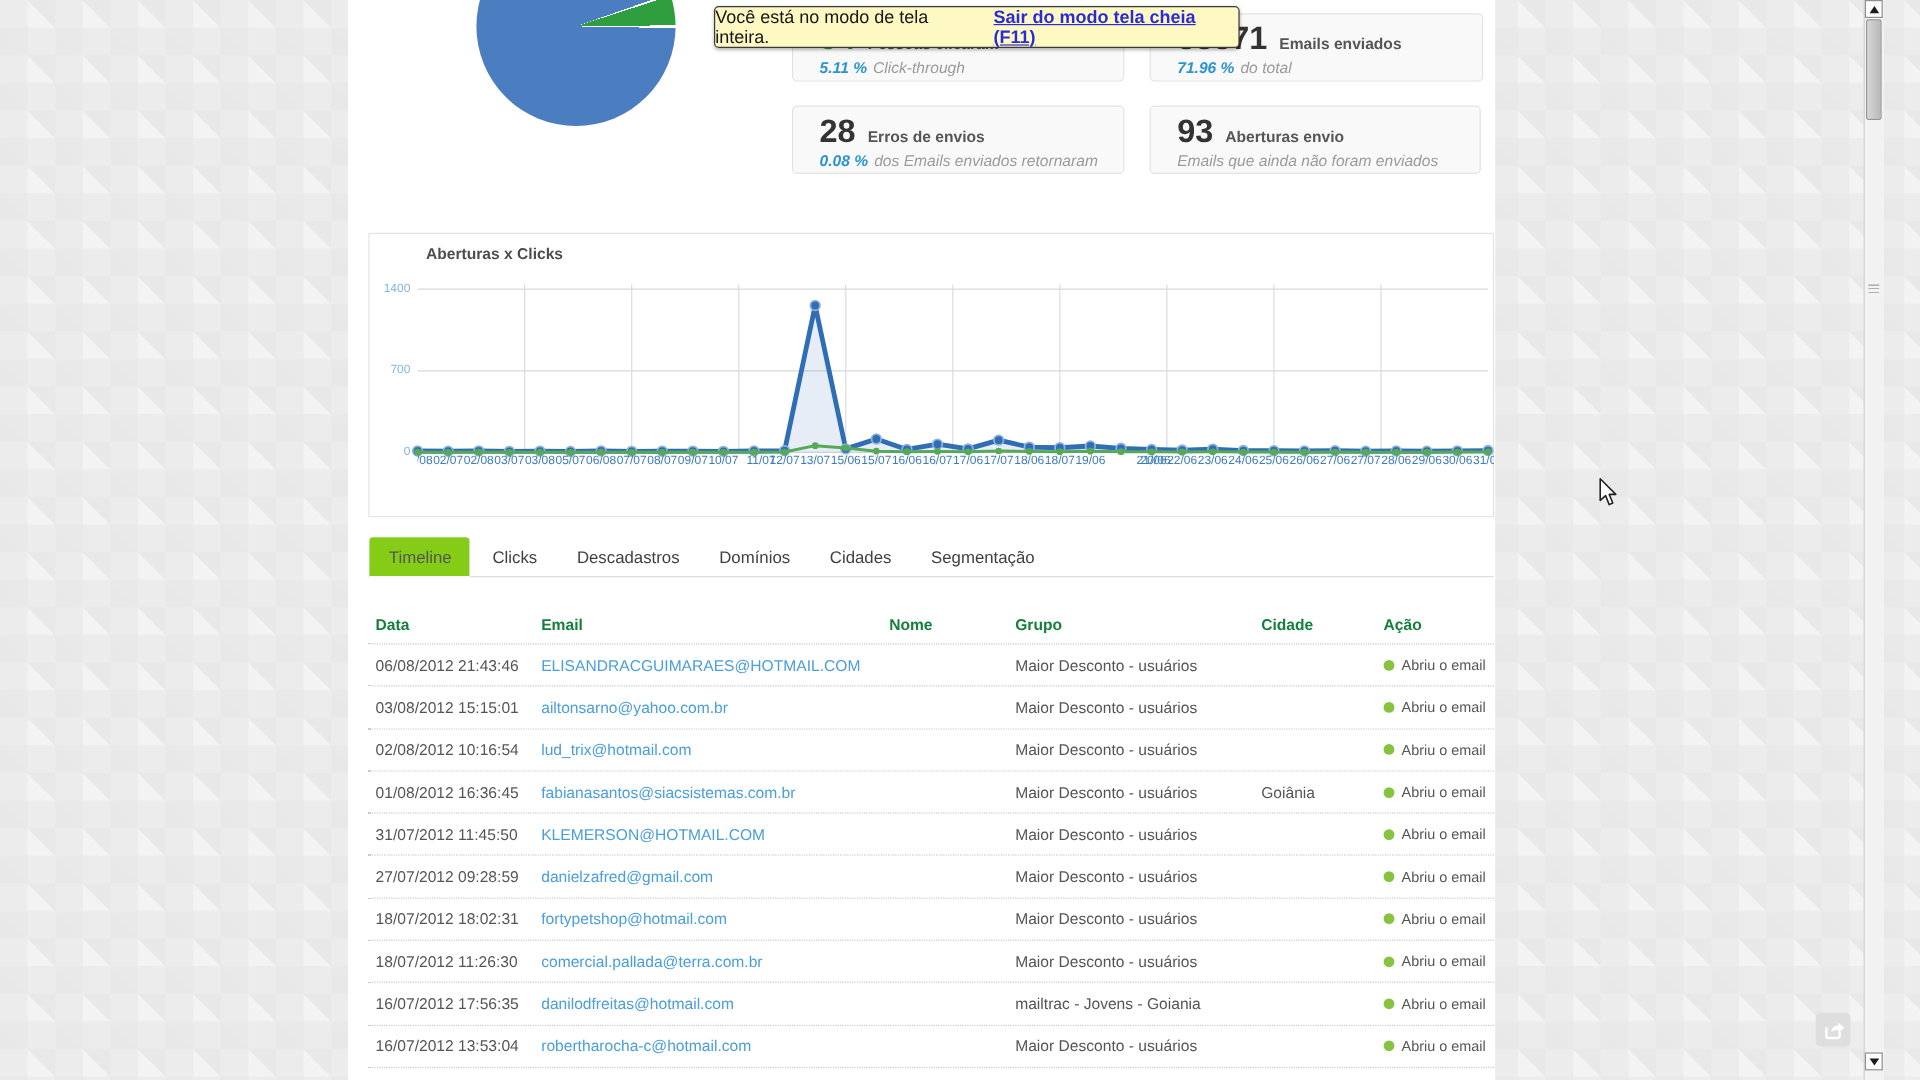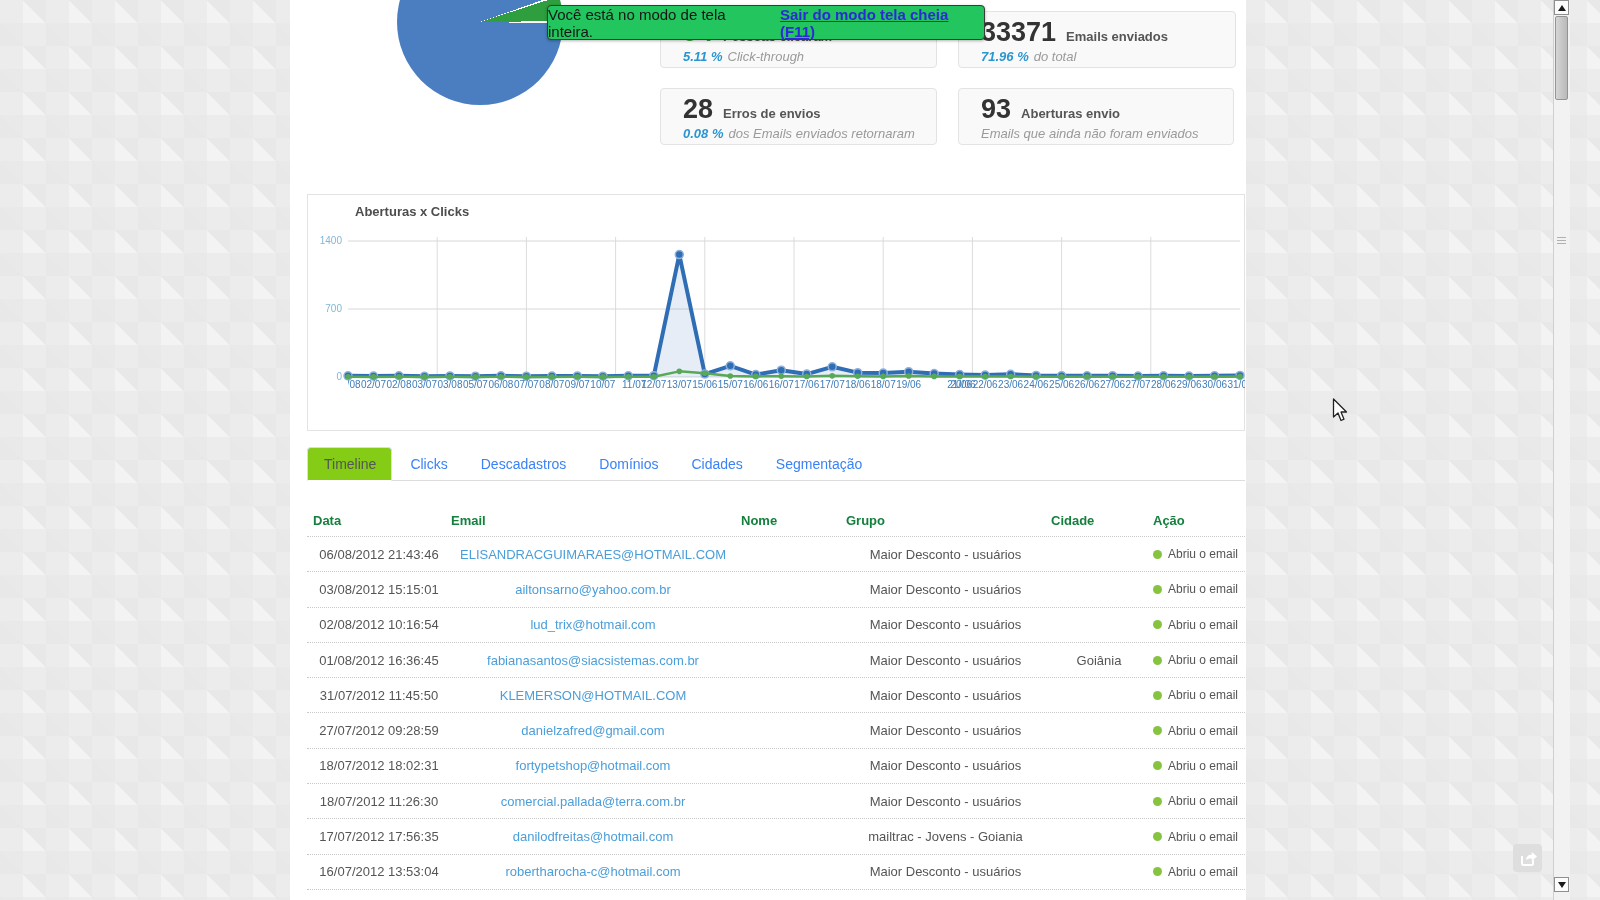--- a/index.html
+++ b/index.html
@@ -28,43 +28,43 @@
   .card-lbl { font-size:13px; font-weight:bold; color:#555; }
   .card-line2 { margin-top:3px; font-size:13px; font-style:italic; }
   .card-pct { color:#2a95d0; font-weight:bold; margin-right:5px; }
   .card-note { color:#9a9a9a; }
   .card1 { left:370px; top:11px; }
   .card2 { left:668px; top:11px; width:278px; }
   .card3 { left:370px; top:88px; }
   .card4 { left:668px; top:88px; width:276px; }
 
   
-  .notice { position:absolute; left:547px; top:5px; width:438px; height:35px; background:#22c55e;
+  .notice { position:absolute; left:595px; top:5px; width:438px; height:35px; background:#fef9c3;
     border:1px solid #3a3a3a; border-radius:4px; box-shadow:0 1px 3px rgba(0,0,0,0.3);
     display:flex; align-items:center; justify-content:flex-end; gap:9px; font-size:15px; color:#161616; z-index:60; }
   .notice-link { color:#2b2bd6; text-decoration:underline; cursor:pointer; font-weight:600; }
 
   
   .chart-panel { position:absolute; left:17px; top:194px; width:938px; height:237px; background:#fff; border:1px solid #e3e3e3; }
   .chart-title { position:absolute; left:11px; top:9px; font-size:13px; font-weight:bold; color:#4d4d4d;margin-left:36px; }
   .ytick { position:absolute; width:30px; text-align:right; font-size:10px; color:#82b6d8; }
   #chart-svg { position:absolute; left:40px; top:36px; width:892px; height:152px; overflow:visible; }
   .xlabels { position:absolute; left:40px; top:184px; width:897px; height:14px; overflow:hidden; }
   .xlabel { position:absolute; top:0; width:36px; margin-left:-18px; text-align:center; font-size:10px; color:#3e7cba; white-space:nowrap; }
 
   
   .tabs { position:absolute; left:17px; top:447px; width:938px; height:34px; border-bottom:1px solid #ddd; display:flex; align-items:flex-end; }
-  .tab { font-size:14px; padding:8px 15px; color:#3b82f6; cursor:pointer; margin-right:3px; white-space:nowrap; }
+  .tab { font-size:14px; padding:8px 15px; color:#404040; cursor:pointer; margin-right:3px; white-space:nowrap; }
   .tab.active { color:#555; background:#84cc16; border:1px solid #ddd; border-bottom:1px solid #fff; border-radius:4px 4px 0 0; margin-bottom:-1px;padding-left:16px; }
 
   
   .table { position:absolute; left:17px; top:505px; width:938px; }
   .trow { display:grid; grid-template-columns:138px 290px 105px 205px 102px 1fr; align-items:center; border-bottom:1px dotted #c9c9c9; }
   .thead { height:32px; font-weight:bold; color:#15803d; font-size:13px; }
-  .tbodyrow { height:35.3px; font-size:13px; color:#555;text-align:center; }
+  .tbodyrow { height:35.3px; font-size:13px; color:#555; }
   .tcell { padding-left:6px; overflow:hidden; white-space:nowrap; }
   .email-link { color:#4a9eda; cursor:pointer; text-decoration:none; }
   .acao { display:flex; align-items:center; gap:6px; font-size:12px; }
   .dot { width:9px; height:9px; border-radius:50%; background:#86c440; flex:0 0 auto; }
 
   
   .share-btn { position:absolute; left:1513px; top:844px; width:29px; height:28px; background:#dedede; border-radius:4px;
     display:flex; align-items:center; justify-content:center; cursor:pointer; }
 
   
@@ -368,21 +368,21 @@
             <div class="tcell"><a class="email-link">comercial.pallada@terra.com.br</a></div>
             <div class="tcell"></div>
             <div class="tcell">Maior Desconto - usuários</div>
             <div class="tcell"></div>
             <div class="tcell acao">
               <span class="dot"></span>
               <span>Abriu o email</span>
             </div>
           </div>
           <div class="trow tbodyrow">
-            <div class="tcell">17/07/2012 17:56:35</div>
+            <div class="tcell">16/07/2012 17:56:35</div>
             <div class="tcell"><a class="email-link">danilodfreitas@hotmail.com</a></div>
             <div class="tcell"></div>
             <div class="tcell">mailtrac - Jovens - Goiania</div>
             <div class="tcell"></div>
             <div class="tcell acao">
               <span class="dot"></span>
               <span>Abriu o email</span>
             </div>
           </div>
           <div class="trow tbodyrow">

